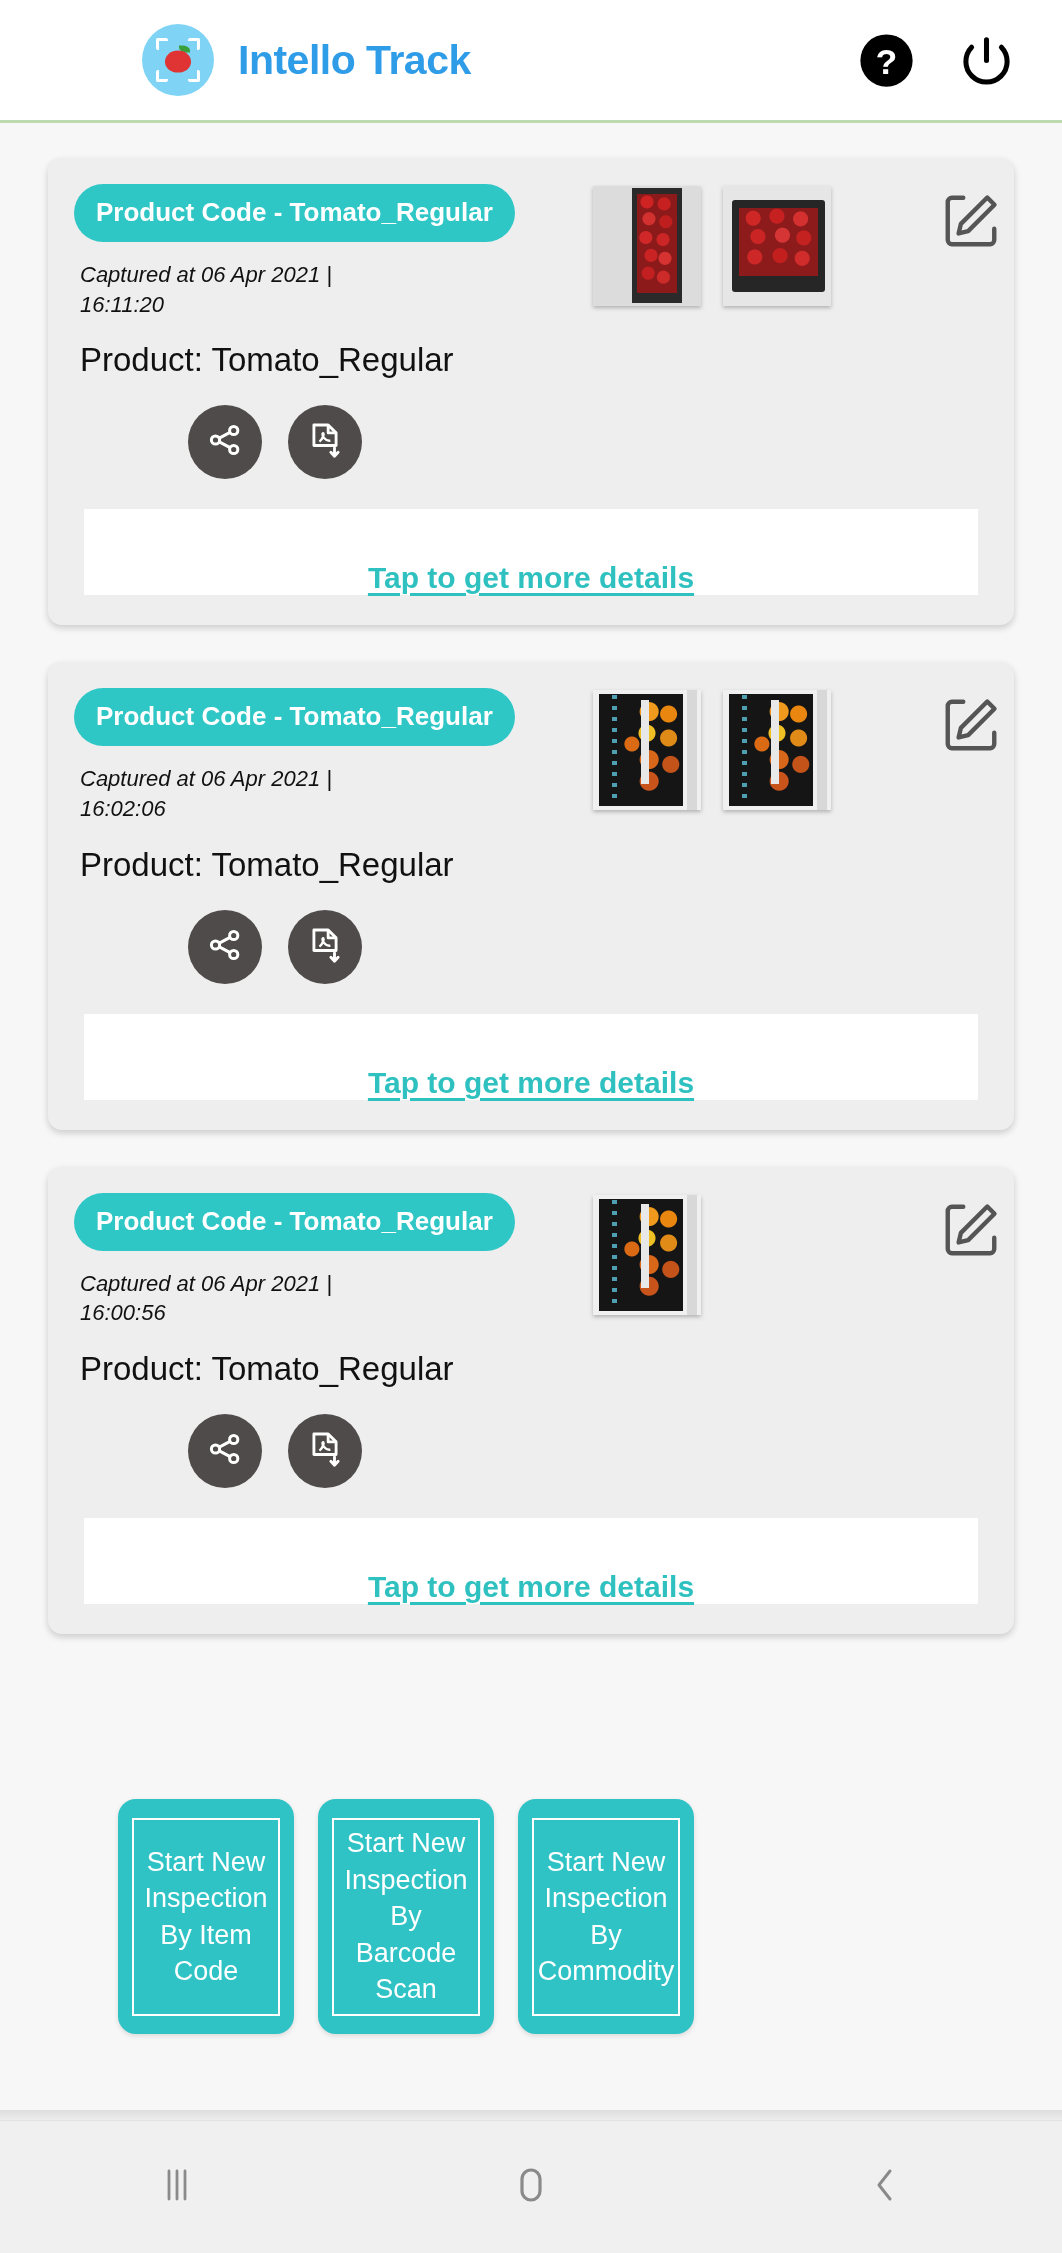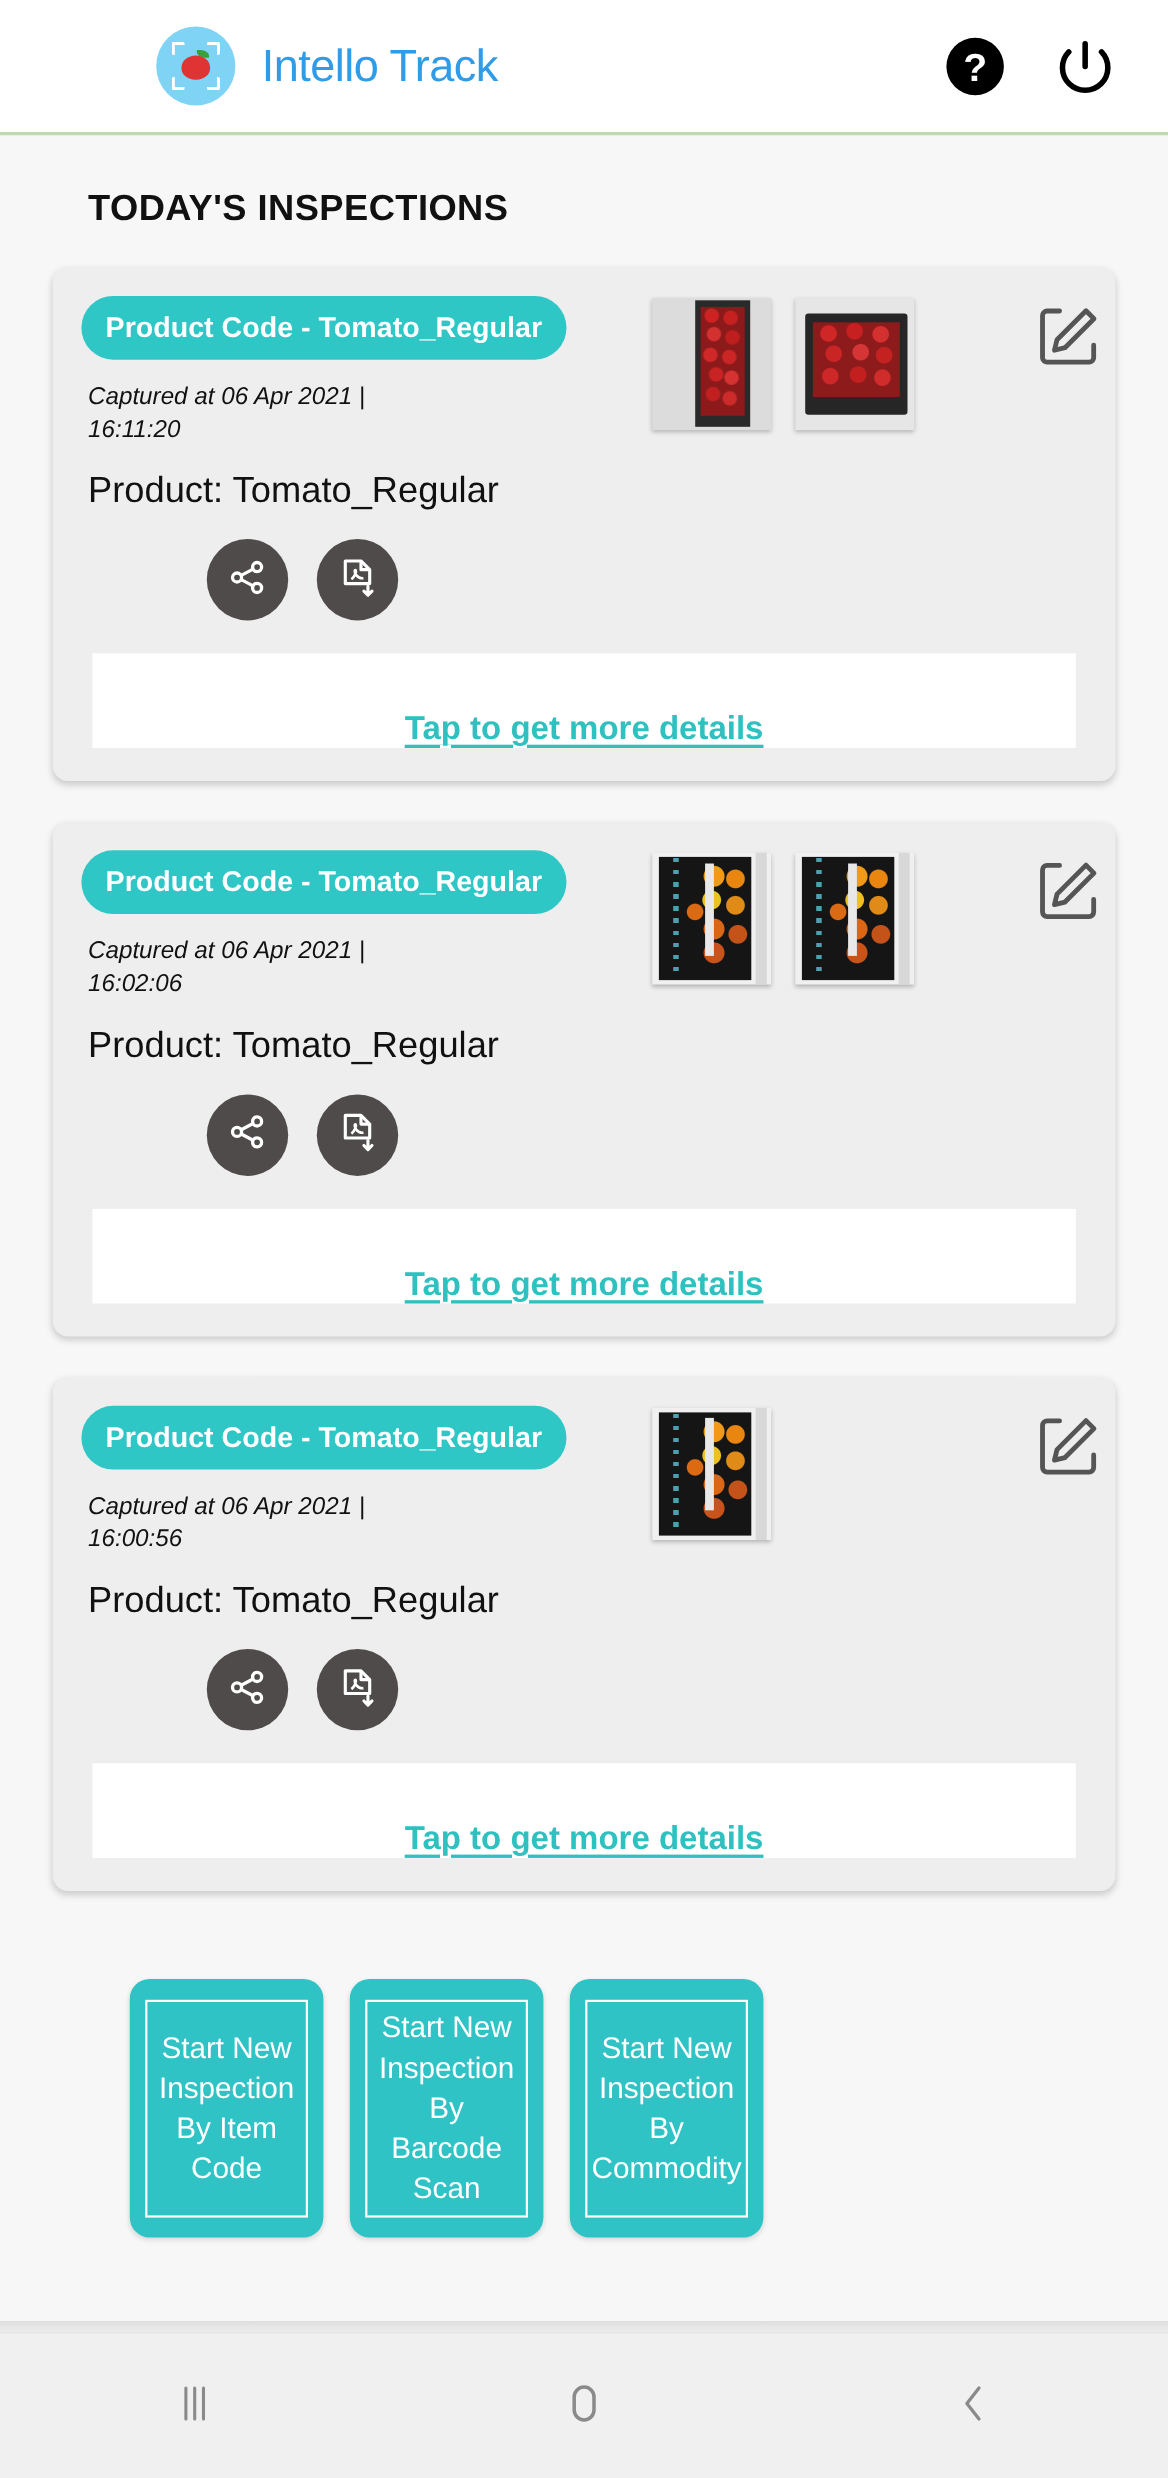--- a/index.html
+++ b/index.html
@@ -43,21 +43,21 @@
   .logo .apple .body {
     position:absolute; bottom:0; left:0; width:26px; height:22px;
     background:#e03434; border-radius:50% 50% 48% 48%;
   }
   .logo .apple .leaf {
     position:absolute; top:-2px; left:14px; width:11px; height:7px;
     background:#3aa03a; border-radius:0 70% 0 70%; transform:rotate(-18px);
   }
   .brand-title {
     margin-left: 24px;
-    font-size: 41px; font-weight: normal; color: #2f9ce8;
+    font-size: 41px; font-weight: bold; color: #2f9ce8;
     letter-spacing: -0.5px;
   }
   .appbar-actions { margin-left:auto; display:flex; align-items:center; gap:44px; margin-right: 48px;}
   .help-icon { width:57px; height:57px; }
   .power-icon { width:55px; height:55px; }
 
   
   .page-title {
     margin: 47px 0 0 80px;
     font-size: 33px; font-weight: bold; color:#111; letter-spacing: 0.4px;
@@ -249,21 +249,20 @@
       </span>
       <span class="power-icon">
         <svg viewBox="0 0 24 24" width="55" height="55" fill="none" stroke="#000" stroke-width="2.2" stroke-linecap="round">
           <path d="M12 3 V 12"></path>
           <path d="M5.5 6.2 A 9 9 0 1 0 18.5 6.2"></path>
         </svg>
       </span>
     </div>
   </div>
 
-  <div class="page-title">TODAY'S INSPECTIONS</div>
 
   <div class="cards">
 
     <div class="card">
       <div class="pill">Product Code - Tomato_Regular</div>
       <div class="captured">Captured at 06 Apr 2021 | 16:11:20</div>
       <div class="product">Product: Tomato_Regular</div>
 
       <div class="thumbs">
         <div class="thumb tm-light">

